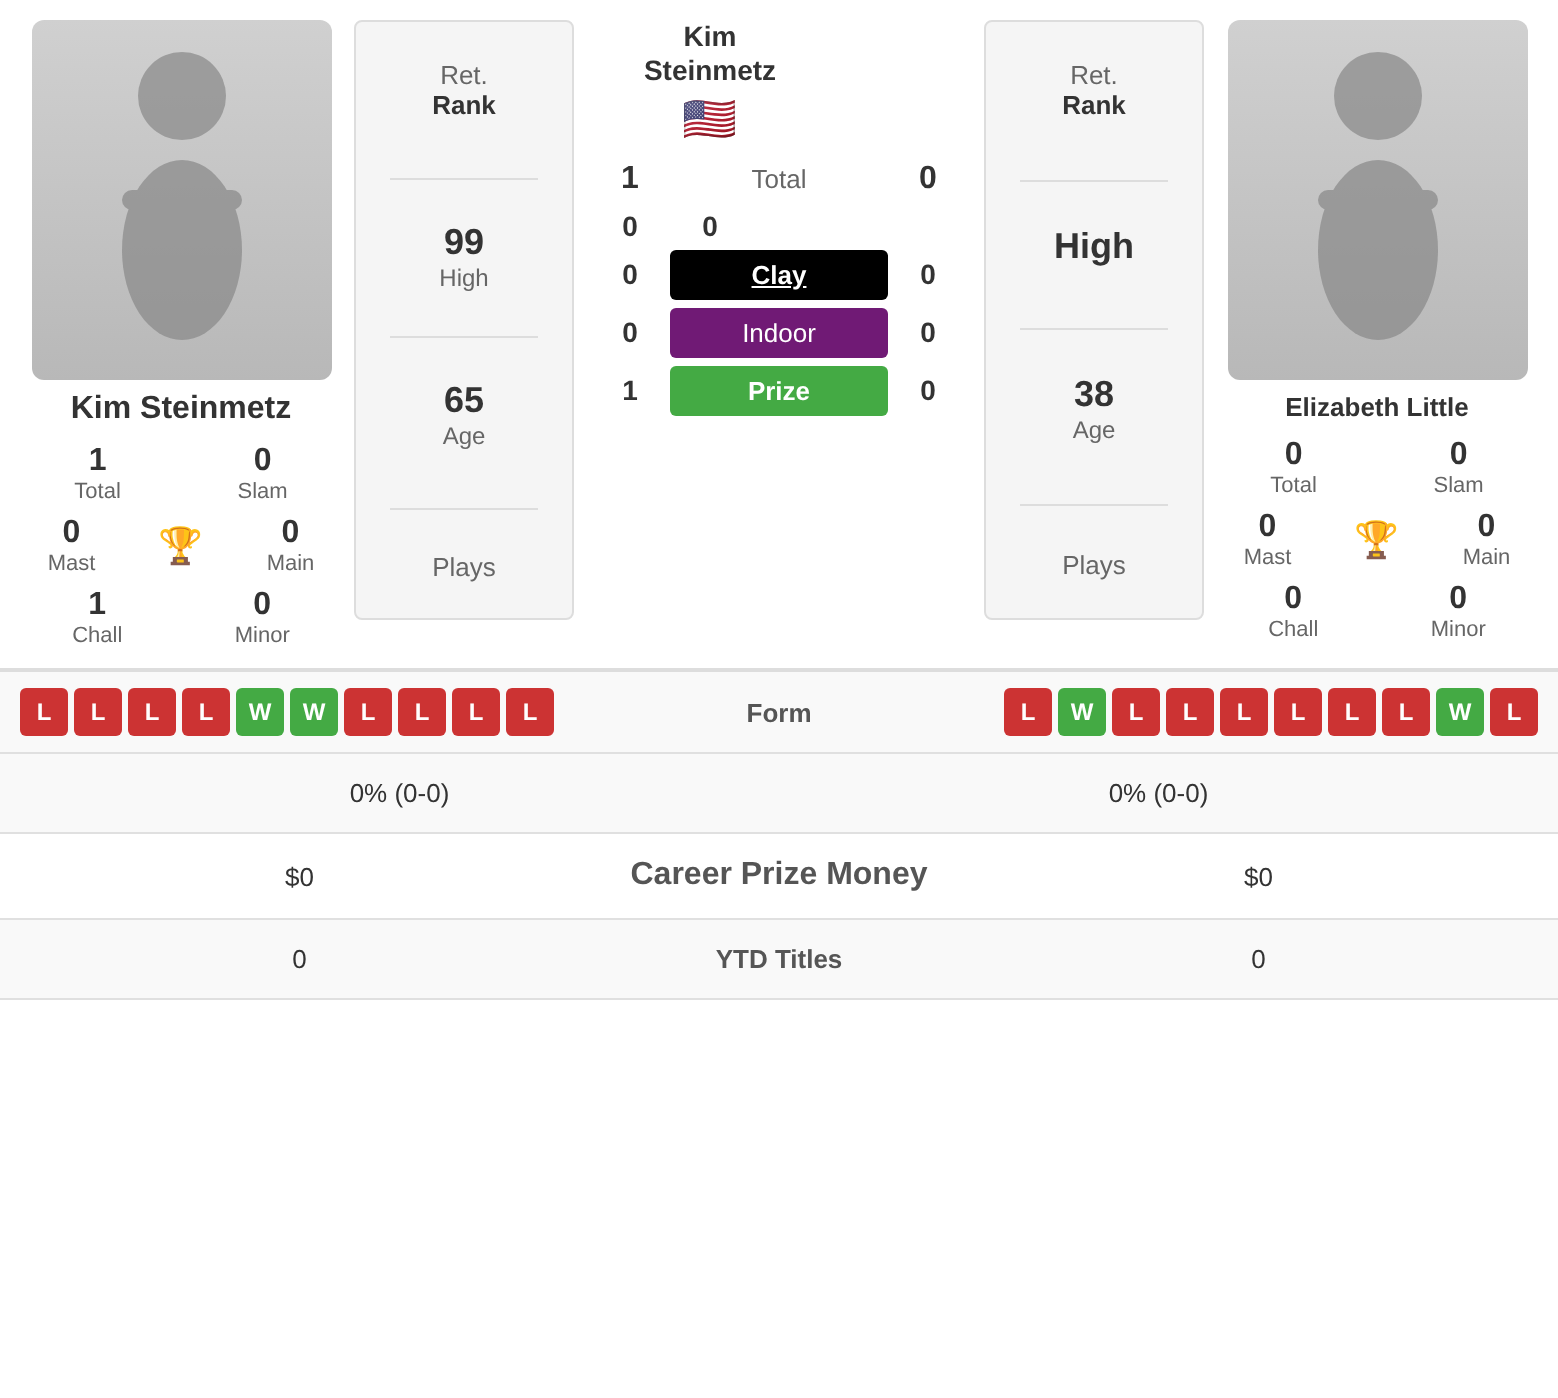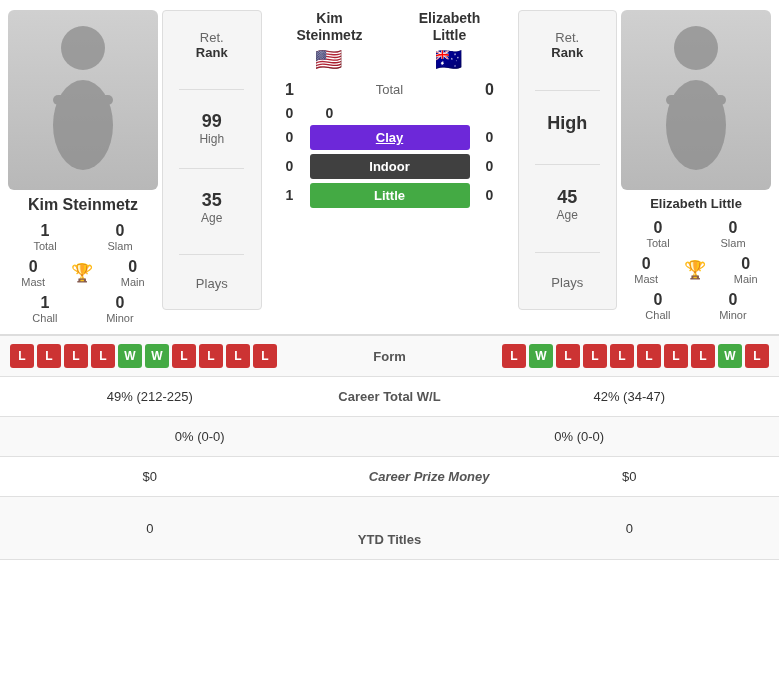--- a/index.html
+++ b/index.html
@@ -81,84 +81,80 @@
         <span style="font-size:13px; color:#666;">Ret.</span>
         <span style="font-size:13px; font-weight:bold;">Rank</span>
       </div>
       <div style="width:80%; height:1px; background:#ddd; margin:4px 0;"></div>
       <div style="display:flex; flex-direction:column; align-items:center; margin-bottom:1px;">
         <span style="font-size:18px; font-weight:bold;">99</span>
         <span style="font-size:12px; color:#666;">High</span>
       </div>
       <div style="width:80%; height:1px; background:#ddd; margin:4px 0;"></div>
       <div style="display:flex; flex-direction:column; align-items:center; margin-bottom:8px;">
-        <span style="font-size:18px; font-weight:bold;">35</span>
+        <span style="font-size:18px; font-weight:bold;">65</span>
         <span style="font-size:12px; color:#666;">Age</span>
       </div>
       <div style="width:80%; height:1px; background:#ddd; margin:4px 0;"></div>
       <div style="display:flex; flex-direction:column; align-items:center;">
         <span style="font-size:13px; color:#666;">Plays</span>
       </div>
     </div>
 
     <div style="flex:1; display:flex; flex-direction:column; align-items:center; padding:0 4px;">
 
       <div style="display:flex; justify-content:space-between; width:100%; margin-bottom:8px;">
         <div style="display:flex; flex-direction:column; align-items:center; width:120px;">
           <span style="font-size:14px; font-weight:bold; text-align:center; line-height:1.2;">Kim<br>Steinmetz</span>
           <span style="font-size:22px; margin-top:3px;">🇺🇸</span>
         </div>
-        <div style="display:flex; flex-direction:column; align-items:center; width:120px;">
-          <span style="font-size:14px; font-weight:bold; text-align:center; line-height:1.2;">Elizabeth<br>Little</span>
-          <span style="font-size:22px; margin-top:3px;">🇦🇺</span>
-        </div>
       </div>
 
       <div style="display:flex; align-items:center; width:100%; margin-bottom:6px;">
         <span style="width:40px; text-align:center; font-size:16px; font-weight:bold;">1</span>
         <span style="flex:1; text-align:center; font-size:13px; color:#666;">Total</span>
         <span style="width:40px; text-align:center; font-size:16px; font-weight:bold;">0</span>
       </div>
 
       <div style="display:flex; align-items:center; width:100%; margin-bottom:4px;">
         <span style="width:40px; text-align:center; font-size:14px; font-weight:bold;">0</span>
         <span style="width:40px; text-align:center; font-size:14px; font-weight:bold;">0</span>
       </div>
 
       <div style="display:flex; align-items:center; width:100%; margin-bottom:4px;">
         <span style="width:40px; text-align:center; font-size:14px; font-weight:bold;">0</span>
-        <div style="flex:1; background:#6d28d9; color:#fff; text-align:center; padding:5px; border-radius:3px; font-weight:bold; font-size:13px;text-decoration:underline;">Clay</div>
-        <span style="width:40px; text-align:center; font-size:14px; font-weight:bold;">0</span>
-      </div>
-
-      <div style="display:flex; align-items:center; width:100%; margin-bottom:4px;">
-        <span style="width:40px; text-align:center; font-size:14px; font-weight:bold;">0</span>
-        <div style="flex:1; background:#404040; color:#fff; text-align:center; padding:5px; border-radius:3px; font-weight:bold; font-size:13px;">Indoor</div>
+        <div style="flex:1; background:#000000; color:#fff; text-align:center; padding:5px; border-radius:3px; font-weight:bold; font-size:13px;text-decoration:underline;">Clay</div>
+        <span style="width:40px; text-align:center; font-size:14px; font-weight:bold;">0</span>
+      </div>
+
+      <div style="display:flex; align-items:center; width:100%; margin-bottom:4px;">
+        <span style="width:40px; text-align:center; font-size:14px; font-weight:bold;">0</span>
+        <div style="flex:1; background:#701a75; color:#fff; text-align:center; padding:5px; border-radius:3px; font-weight:normal; font-size:13px;">Indoor</div>
         <span style="width:40px; text-align:center; font-size:14px; font-weight:bold;">0</span>
       </div>
 
       <div style="display:flex; align-items:center; width:100%; margin-bottom:4px;">
         <span style="width:40px; text-align:center; font-size:14px; font-weight:bold;">1</span>
-        <div style="flex:1; background:#44aa44; color:#fff; text-align:center; padding:5px; border-radius:3px; font-weight:bold; font-size:13px;">Little</div>
+        <div style="flex:1; background:#44aa44; color:#fff; text-align:center; padding:5px; border-radius:3px; font-weight:bold; font-size:13px;">Prize</div>
         <span style="width:40px; text-align:center; font-size:14px; font-weight:bold;">0</span>
       </div>
     </div>
 
     <div style="width:110px; background:#f5f5f5; border:1px solid #ddd; border-radius:4px; margin:0 4px; display:flex; flex-direction:column; align-items:center; padding:10px 8px; justify-content:space-around; min-height:300px;">
       <div style="display:flex; flex-direction:column; align-items:center; margin-bottom:8px;">
         <span style="font-size:13px; color:#666;">Ret.</span>
         <span style="font-size:13px; font-weight:bold;">Rank</span>
       </div>
       <div style="width:80%; height:1px; background:#ddd; margin:4px 0;"></div>
       <div style="display:flex; flex-direction:column; align-items:center; margin-bottom:8px;">
         <span style="font-size:18px; font-weight:bold;">High</span>
       </div>
       <div style="width:80%; height:1px; background:#ddd; margin:4px 0;"></div>
       <div style="display:flex; flex-direction:column; align-items:center; margin-bottom:8px;">
-        <span style="font-size:18px; font-weight:bold;">45</span>
+        <span style="font-size:18px; font-weight:bold;">38</span>
         <span style="font-size:12px; color:#666;">Age</span>
       </div>
       <div style="width:80%; height:1px; background:#ddd; margin:4px 0;"></div>
       <div style="display:flex; flex-direction:column; align-items:center;">
         <span style="font-size:13px; color:#666;">Plays</span>
       </div>
     </div>
 
     <div style="width:165px; display:flex; flex-direction:column; align-items:center;">
       <div class="photo-silhouette">
@@ -230,34 +226,29 @@
           <span style="width: 24px; height: 24px; border-radius: 3px; display: inline-flex; align-items: center; justify-content: center; font-weight: bold; font-size: 12px; color: rgb(255, 255, 255); background: rgb(204, 51, 51);">L</span>
           <span style="width: 24px; height: 24px; border-radius: 3px; display: inline-flex; align-items: center; justify-content: center; font-weight: bold; font-size: 12px; color: rgb(255, 255, 255); background: rgb(204, 51, 51);">L</span>
           <span style="width: 24px; height: 24px; border-radius: 3px; display: inline-flex; align-items: center; justify-content: center; font-weight: bold; font-size: 12px; color: rgb(255, 255, 255); background: rgb(204, 51, 51);">L</span>
           <span style="width: 24px; height: 24px; border-radius: 3px; display: inline-flex; align-items: center; justify-content: center; font-weight: bold; font-size: 12px; color: rgb(255, 255, 255); background: rgb(204, 51, 51);">L</span>
           <span style="width: 24px; height: 24px; border-radius: 3px; display: inline-flex; align-items: center; justify-content: center; font-weight: bold; font-size: 12px; color: rgb(255, 255, 255); background: rgb(68, 170, 68);">W</span>
           <span style="width: 24px; height: 24px; border-radius: 3px; display: inline-flex; align-items: center; justify-content: center; font-weight: bold; font-size: 12px; color: rgb(255, 255, 255); background: rgb(204, 51, 51);">L</span>
         </div>
     </div>
 
     <div id="stats-rows-container">
-        <div style="display: flex; align-items: center; padding: 12px 10px; border-bottom: 1px solid rgb(224, 224, 224); background: rgb(255, 255, 255);">
-          <span style="flex: 1 1 0%; text-align: center; font-size: 13px; color: rgb(51, 51, 51);">49% (212-225)</span>
-          <span style="width: 200px; text-align: center; font-size: 13px; font-weight: bold; color: rgb(85, 85, 85);">Career Total W/L</span>
-          <span style="flex: 1 1 0%; text-align: center; font-size: 13px; color: rgb(51, 51, 51);">42% (34-47)</span>
-        </div>
         <div style="display: flex; align-items: center; padding: 12px 10px; border-bottom: 1px solid rgb(224, 224, 224); background: rgb(249, 249, 249);">
           <span style="flex: 1 1 0%; text-align: center; font-size: 13px; color: rgb(51, 51, 51);">0% (0-0)</span>
           <span style="flex: 1 1 0%; text-align: center; font-size: 13px; color: rgb(51, 51, 51);">0% (0-0)</span>
         </div>
         <div style="display: flex; align-items: center; padding: 12px 10px; border-bottom: 1px solid rgb(224, 224, 224); background: rgb(255, 255, 255);">
           <span style="flex: 1 1 0%; text-align: center; font-size: 13px; color: rgb(51, 51, 51);">$0</span>
-          <span style="width: 200px; text-align: right; font-size: 13px; font-weight: bold; color: rgb(85, 85, 85); font-style: italic;">Career Prize Money</span>
+          <span style="width: 200px; text-align: center; font-size: 16px; font-weight: bold; color: rgb(85, 85, 85);">Career Prize Money</span>
           <span style="flex: 1 1 0%; text-align: center; font-size: 13px; color: rgb(51, 51, 51);">$0</span>
         </div>
         <div style="display: flex; align-items: center; padding: 12px 10px; border-bottom: 1px solid rgb(224, 224, 224); background: rgb(249, 249, 249);">
           <span style="flex: 1 1 0%; text-align: center; font-size: 13px; color: rgb(51, 51, 51);">0</span>
-          <span style="width: 200px; text-align: center; font-size: 13px; font-weight: bold; color: rgb(85, 85, 85); margin-top: 23px;">YTD Titles</span>
+          <span style="width: 200px; text-align: center; font-size: 13px; font-weight: bold; color: rgb(85, 85, 85);">YTD Titles</span>
           <span style="flex: 1 1 0%; text-align: center; font-size: 13px; color: rgb(51, 51, 51);">0</span>
         </div>
       </div>
   </div>
 </div>
 
 </body></html>

